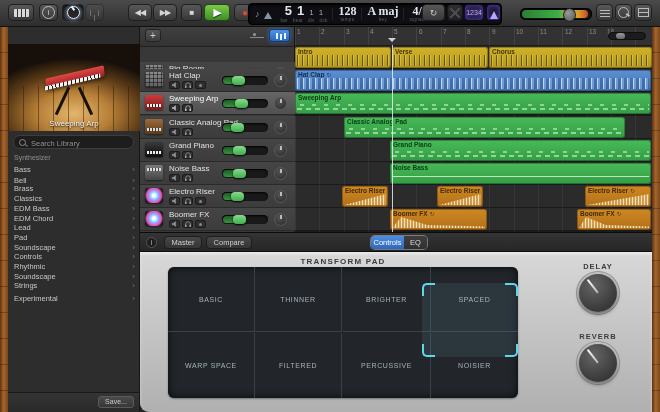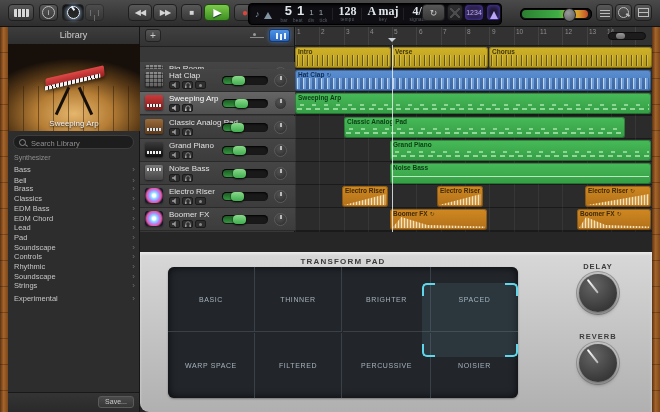--- a/index.html
+++ b/index.html
@@ -321,21 +321,20 @@
       </div>
     <div class="tb-btn" style="left:634px;width:18px;">
         <span class="icon-media"></span>
       </div>
   </div>
 
   <div class="wood left"></div>
   <div class="wood right"></div>
 
   <div class="library">
-    <div class="lib-header">Library</div>
     <div class="stage">
       <div class="kb-body"></div>
       <div class="kb-keys"></div>
       <div class="kb-leg l1"></div>
       <div class="kb-leg l2"></div>
       <div class="stage-cap">Sweeping Arp</div>
     </div>
     <div class="searchbar">
       <span class="mag"></span>
       <input type="text" placeholder="Search Library" style="">
@@ -699,20 +698,29 @@
           </div>
         <div class="region orange" style="left:282px;width:74px">
             <span class="rlabel"><span>Boomer FX</span><span class="loopb">↻</span></span>
             <i class="tex tex-boom"></i>
           </div>
       </div>
     </div>
     <div class="playhead"></div>
   </div>
 
+  <div class="smartbar">
+    <div class="sc-info">i</div>
+    <div class="pill" style="left:24px;width:38px;line-height:11px;">Master</div>
+    <div class="pill" style="left:66px;width:46px;line-height:11px;">Compare</div>
+    <div class="seg">
+      <div class="s on">Controls</div>
+      <div class="s off">EQ</div>
+    </div>
+  </div>
 
   <div class="panel">
     <div class="pad-title">TRANSFORM PAD</div>
     <div class="padgrid">
       <div class="cell cr cb" style="left:0;top:0">
           <span>BASIC</span>
         </div>
       <div class="cell cr cb" style="left:87px;top:0">
           <span>THINNER</span>
         </div>

